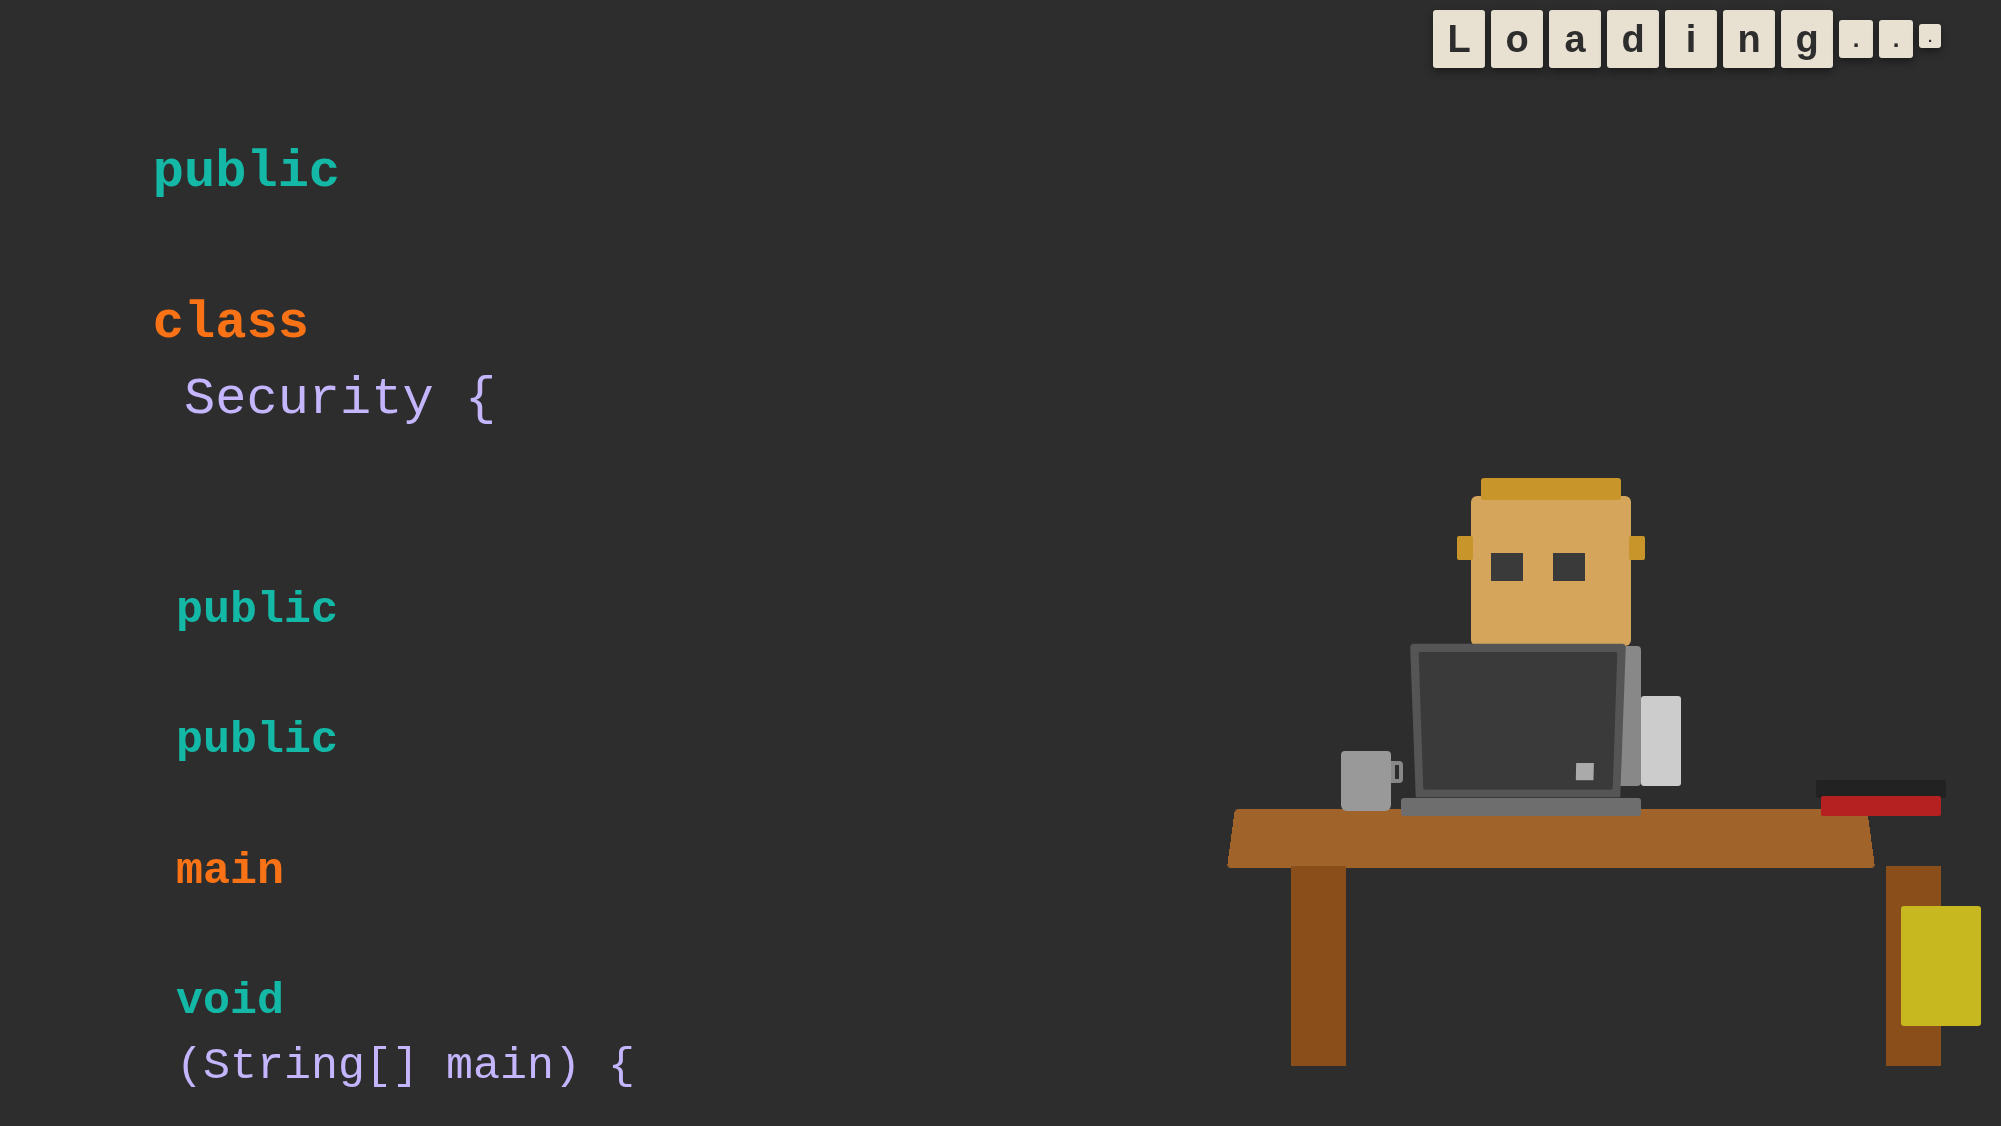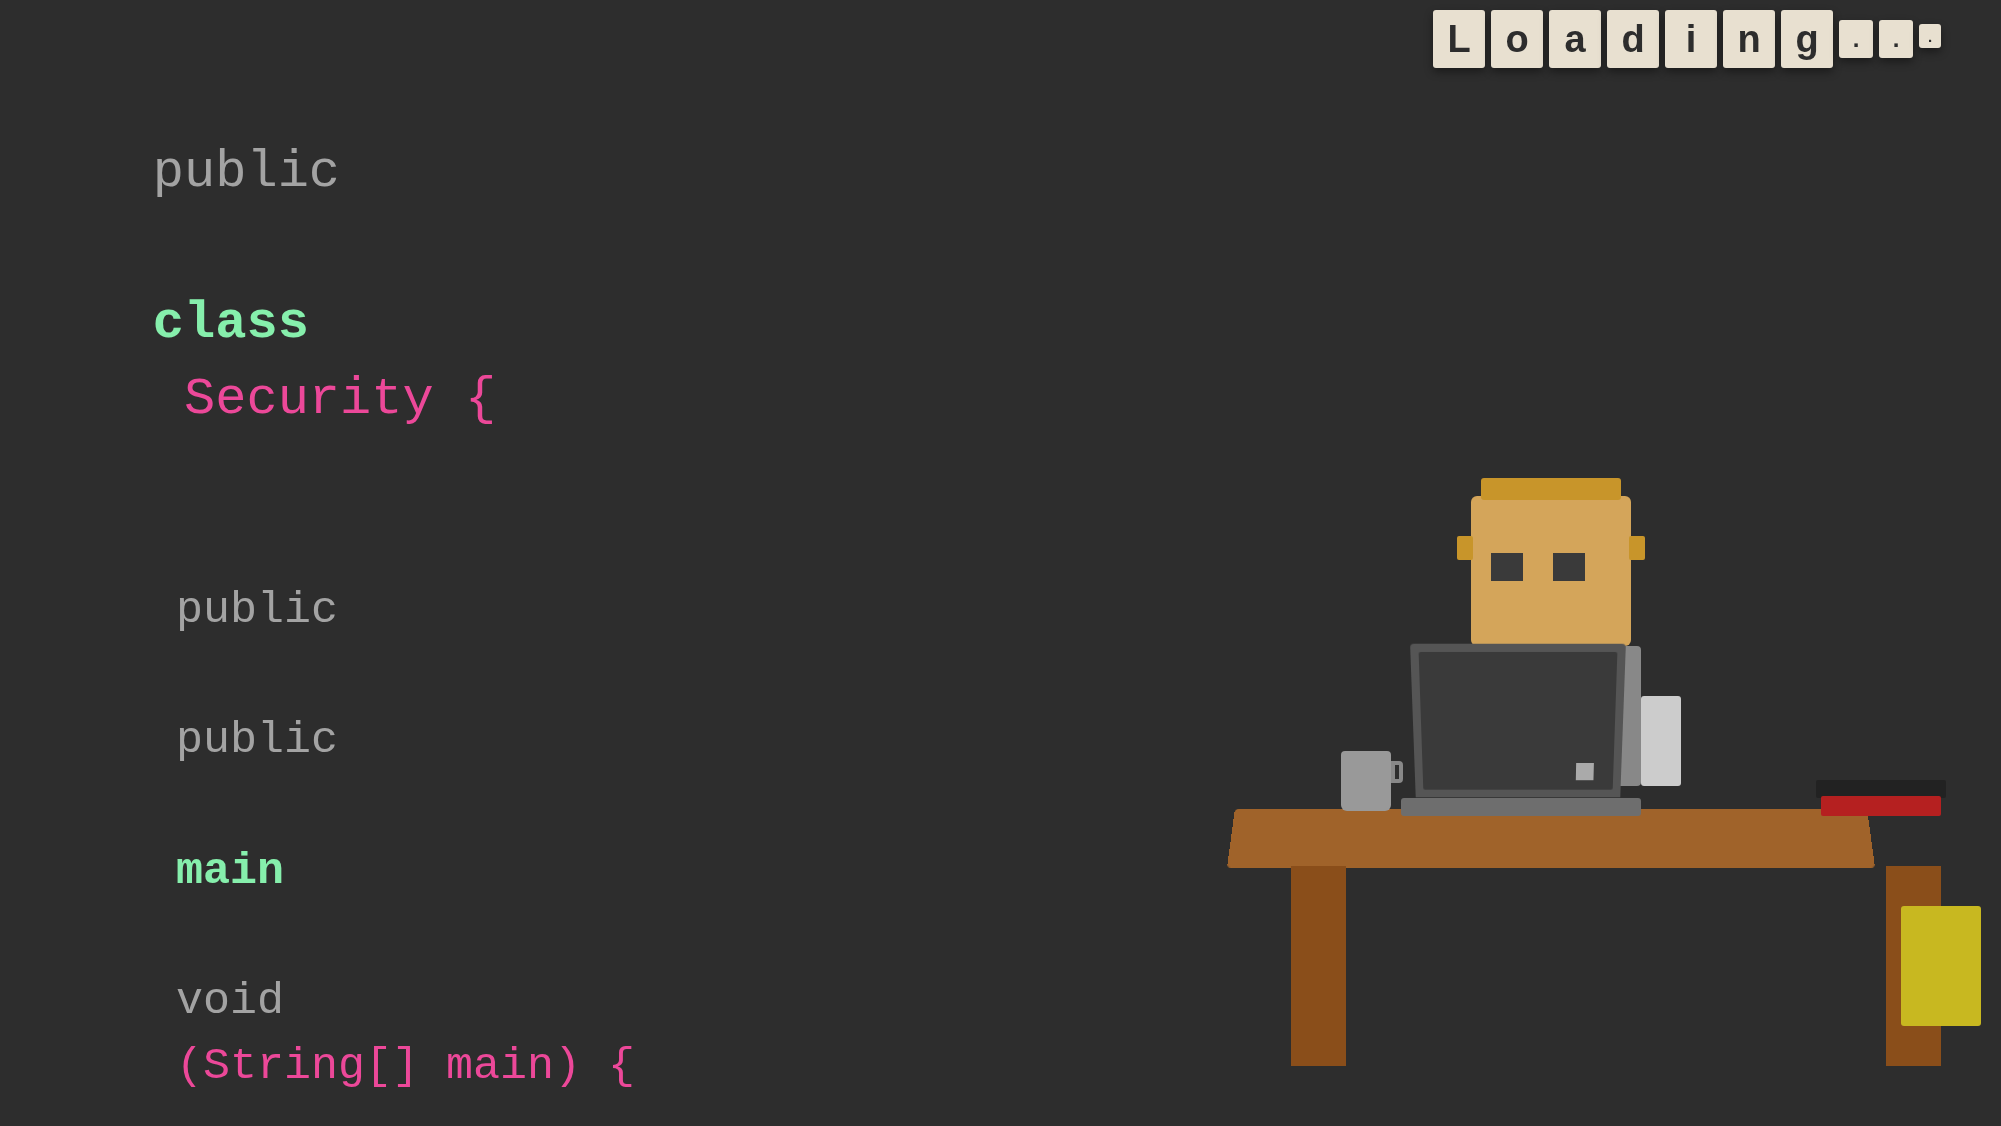--- a/index.html
+++ b/index.html
@@ -18,23 +18,23 @@
       top: 60px;
       left: 28px;
       line-height: 1.45;
     }
 
     .code-line {
       display: block;
       white-space: pre;
     }
 
-    .kw-orange { color: #a3a3a3; font-weight: normal; }
-    .kw-teal  { color: #86efac; font-weight: bold; }
-    .plain    { color: #ec4899; }
+    .kw-orange { color: #14b8a6; font-weight: bold; }
+    .kw-teal  { color: #f97316; font-weight: bold; }
+    .plain    { color: #c4b5fd; }
 
     
     .line1  { font-size: 52px; }
     .line2  { font-size: 45px; margin-left: 40px; }
 
     
     .illustration {
       position: absolute;
       right: 0;
       top: 0;

